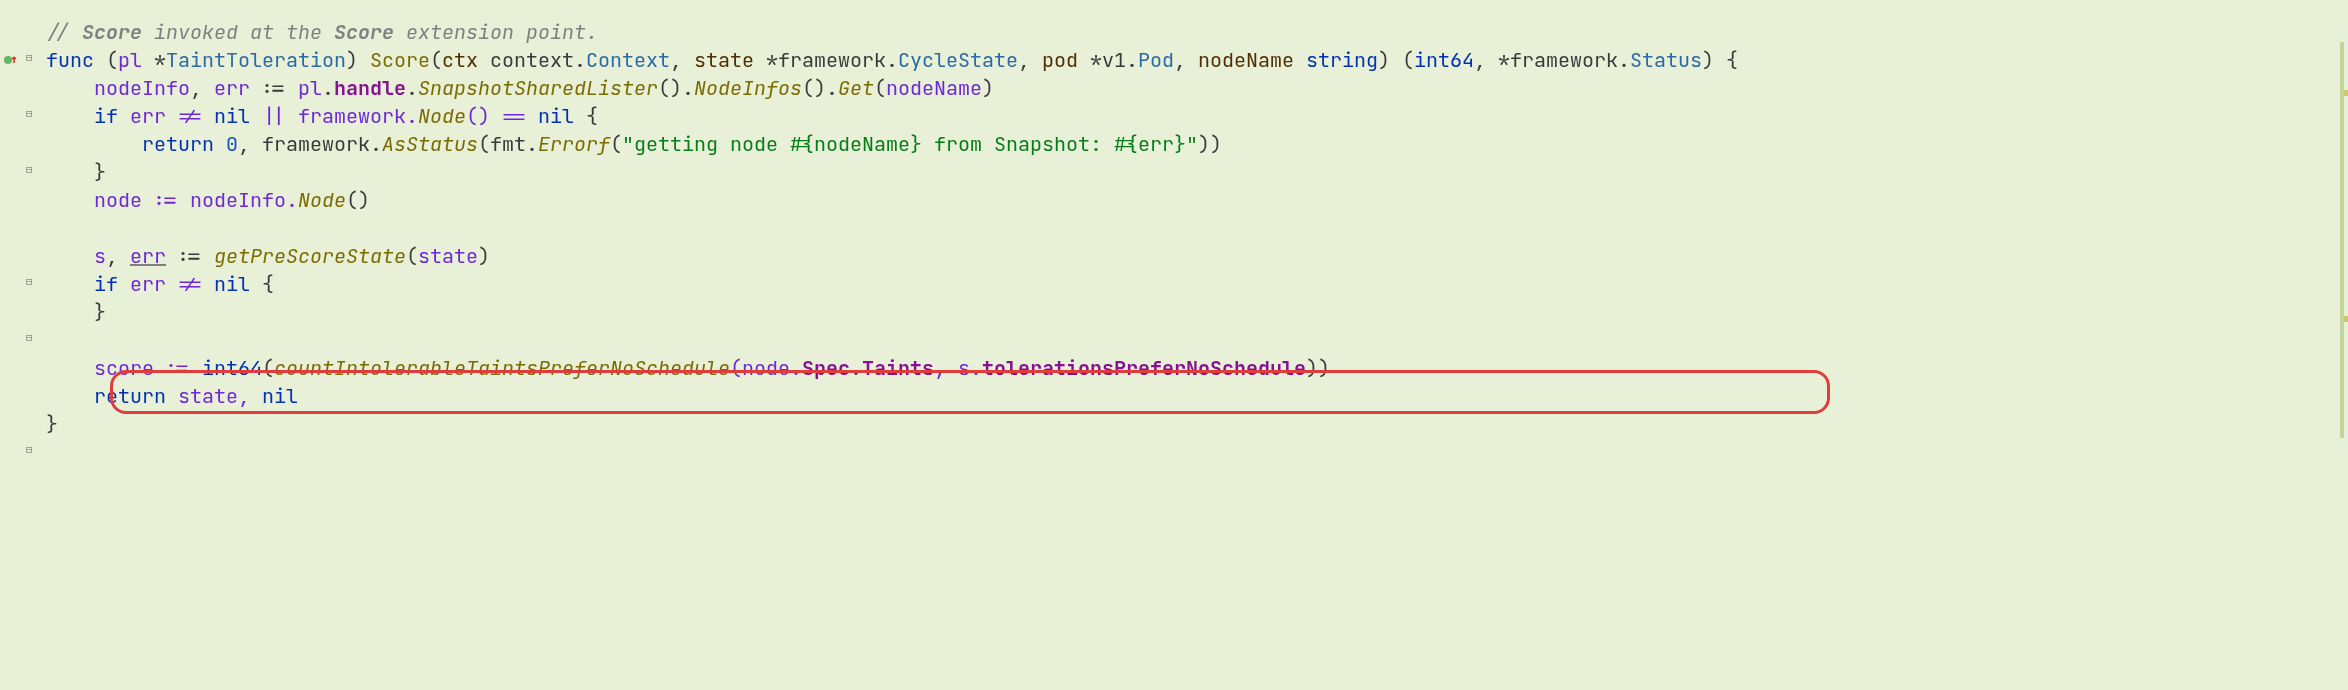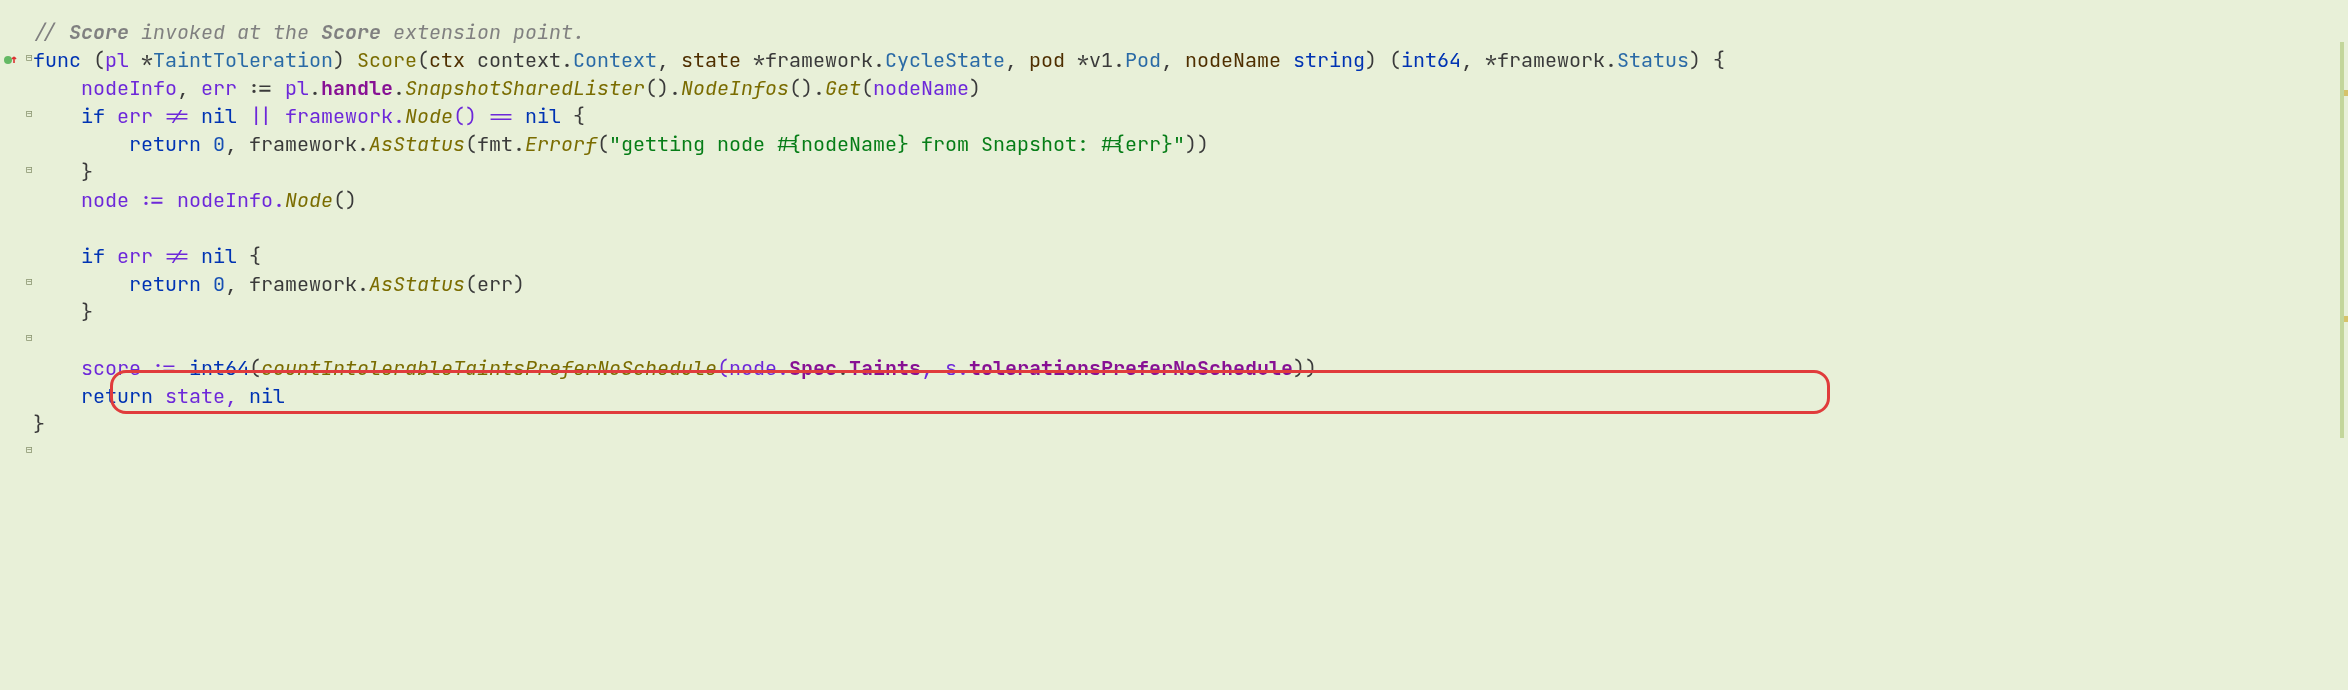--- a/index.html
+++ b/index.html
@@ -33,21 +33,21 @@
     position: absolute;
     left: 26px;
     width: 12px;
     height: 12px;
     color: #8a9470;
     font-size: 11px;
     line-height: 12px;
   }
   .code-area {
     position: absolute;
-    left: 33px;
+    left: 46px;
     top: 18px;
     right: 4px;
   }
   .line { white-space: pre; height: 28px; }
   .right-strip {
     position: absolute;
     right: 0;
     top: 0;
     width: 4px;
     height: 100%;
@@ -119,24 +119,24 @@
 <div class="line"><span>    </span><span class="c-kw">if</span><span class="c-ident"> err != </span><span class="c-kw">nil</span><span class="c-ident"> || framework.</span><span class="c-call">Node</span><span class="c-ident">() == </span><span class="c-kw">nil</span><span class="c-paren"> {</span></div>
 
 <div class="line"><span>        </span><span class="c-kw">return</span><span> </span><span class="c-num">0</span><span class="c-op">, </span><span class="c-pkg">framework</span><span class="c-op">.</span><span class="c-call">AsStatus</span><span class="c-paren">(</span><span class="c-pkg">fmt</span><span class="c-op">.</span><span class="c-call">Errorf</span><span class="c-paren">(</span><span class="c-str">"getting node #{nodeName} from Snapshot: #{err}"</span><span class="c-paren">))</span></div>
 
 <div class="line"><span>    </span><span class="c-paren">}</span></div>
 
 <div class="line"><span>    </span><span class="c-ident">node := nodeInfo.</span><span class="c-call">Node</span><span class="c-paren">()</span></div>
 
 <div class="line"> </div>
 
+<div class="line"><span>    </span><span class="c-ident">s</span><span class="c-op">, </span><span class="c-ident underline">err</span><span class="c-op"> := </span><span class="c-call">getPreScoreState</span><span class="c-paren">(</span><span class="c-ident">state</span><span class="c-paren">)</span></div>
 
 <div class="line"><span>    </span><span class="c-kw">if</span><span class="c-ident"> err != </span><span class="c-kw">nil</span><span class="c-paren"> {</span></div>
 
-<div class="line"><span>        </span><span class="c-kw">return</span><span> </span><span class="c-num">0</span><span class="c-op">, </span><span class="c-pkg">framework</span><span class="c-op">.</span><span class="c-call">AsStatus</span><span class="c-paren">(err)</span></div>
 
 <div class="line"><span>    </span><span class="c-paren">}</span></div>
 
 <div class="line"> </div>
 
 <div class="line"><span>    </span><span class="c-ident">score := </span><span class="c-builtin">int64</span><span class="c-paren">(</span><span class="c-call">countIntolerableTaintsPreferNoSchedule</span><span class="c-ident">(node.</span><span class="c-field">Spec</span><span class="c-op">.</span><span class="c-field">Taints</span><span class="c-ident">, s.</span><span class="c-field">tolerationsPreferNoSchedule</span><span class="c-paren">))</span></div>
 
 <div class="line"><span>    </span><span class="c-kw">return</span><span class="c-ident"> state, </span><span class="c-kw">nil</span></div>
 
 <div class="line"><span class="c-paren">}</span></div>

